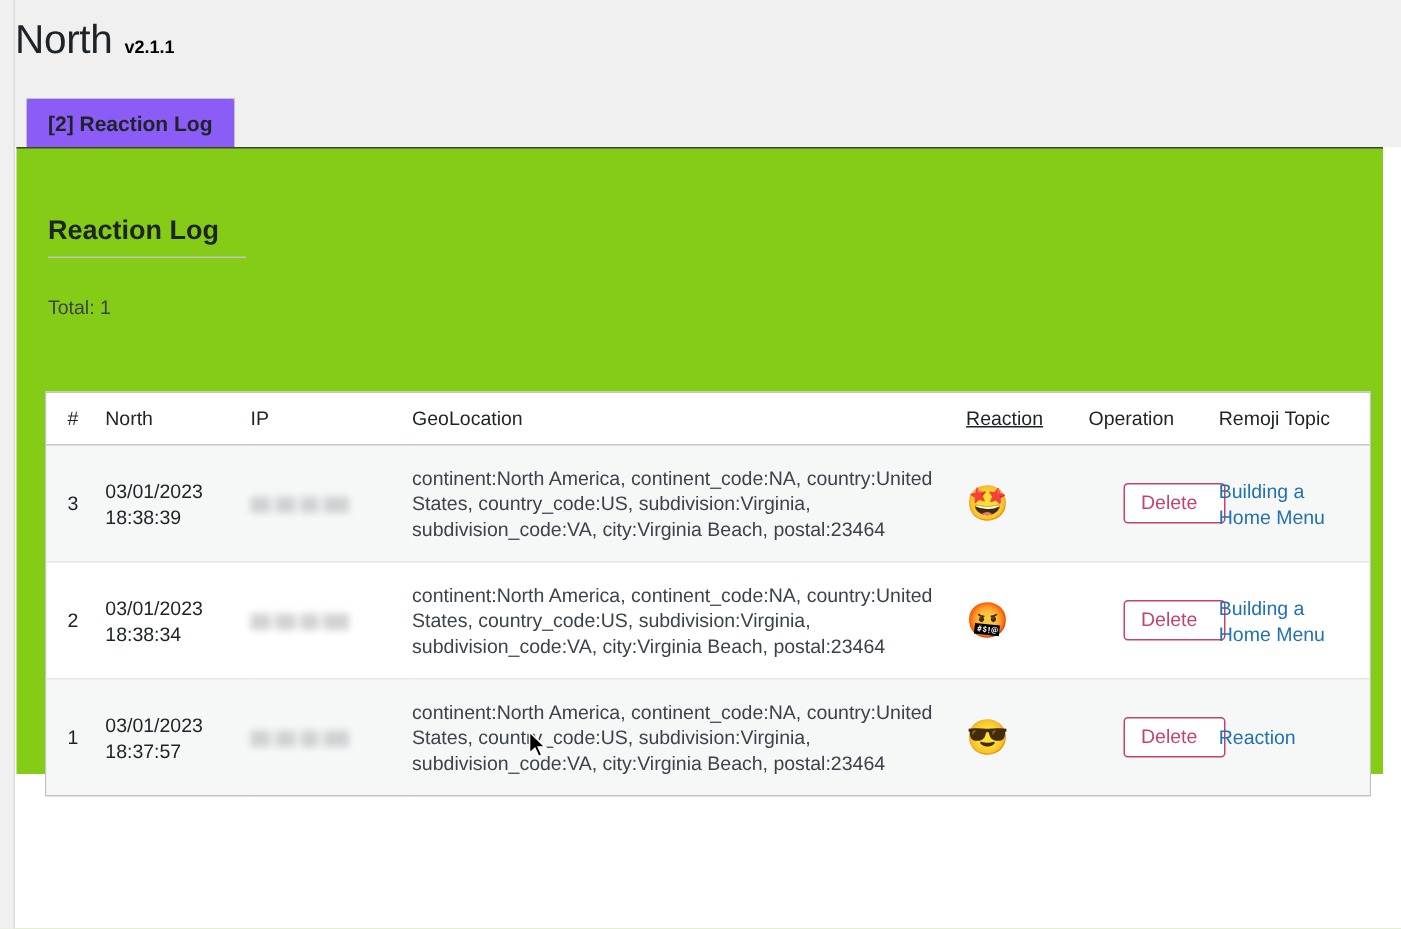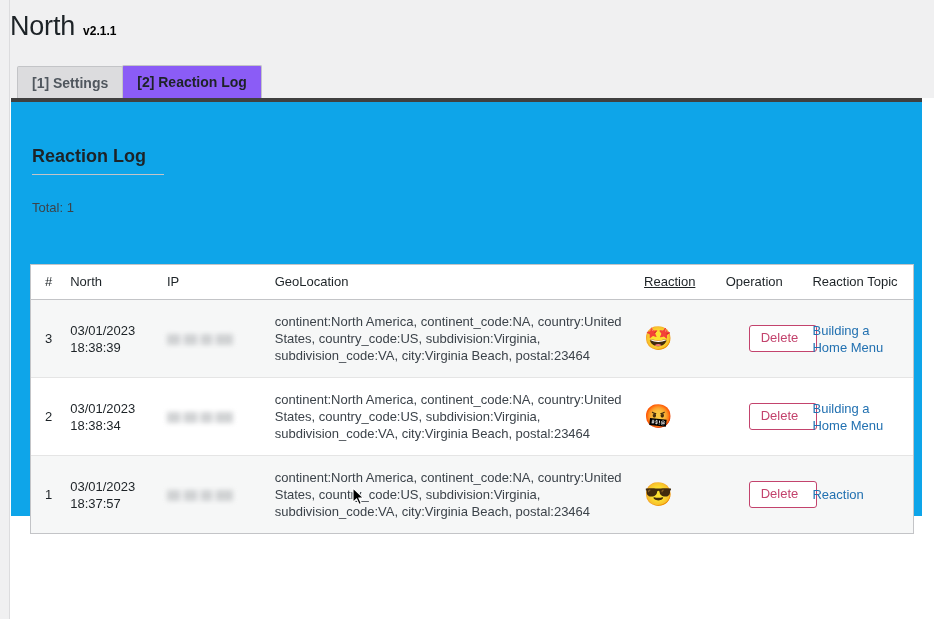--- a/index.html
+++ b/index.html
@@ -74,22 +74,22 @@
     font-weight: 700;
     position: relative;
     z-index: 2;
     height: 33px;
   }
 
   
   .content-area {
     position: absolute; left: 11px; top: 98px;
     width: 911px; height: 418px;
-    background: #0ea5e9;
-    border-top: 4px solid #404040;
+    background: #84cc16;
+    border-top: 1px solid #404040;
   }
 
   .panel-heading {
     position: absolute; left: 21px; top: 44px;
     font-size: 18px;
     font-weight: 700;
     color: #1d2327;
     padding-bottom: 7px;
     border-bottom: 1px solid #c3c4c7;
     width: 132px;
@@ -202,40 +202,39 @@
 
 <div class="admin-rail"></div>
 <div class="top-band"></div>
 
 <div class="plugin-header">
   <span class="plugin-title">North</span>
   <span class="plugin-version">v2.1.1</span>
 </div>
 
 <div class="tab-strip">
-  <div class="tab inactive">[1] Settings</div>
   <div class="tab active">[2] Reaction Log</div>
 </div>
 
 <div class="content-area">
 
   <div class="panel-heading">Reaction Log</div>
   <div class="total-line">Total: 1</div>
 
   <div class="log-table-wrap">
     <table class="log-table">
       <thead>
         <tr>
           <th class="col-num">#</th>
           <th class="col-date">North</th>
           <th class="col-ip">IP</th>
           <th class="col-geo">GeoLocation</th>
           <th class="col-react">Reaction</th>
           <th class="col-op">Operation</th>
-          <th class="col-topic">Reaction Topic</th>
+          <th class="col-topic">Remoji Topic</th>
         </tr>
       </thead>
       <tbody>
 
         <tr class="alt">
           <td class="col-num">3</td>
           <td class="col-date">
             <div>03/01/2023</div>
             <div>18:38:39</div>
           </td>

